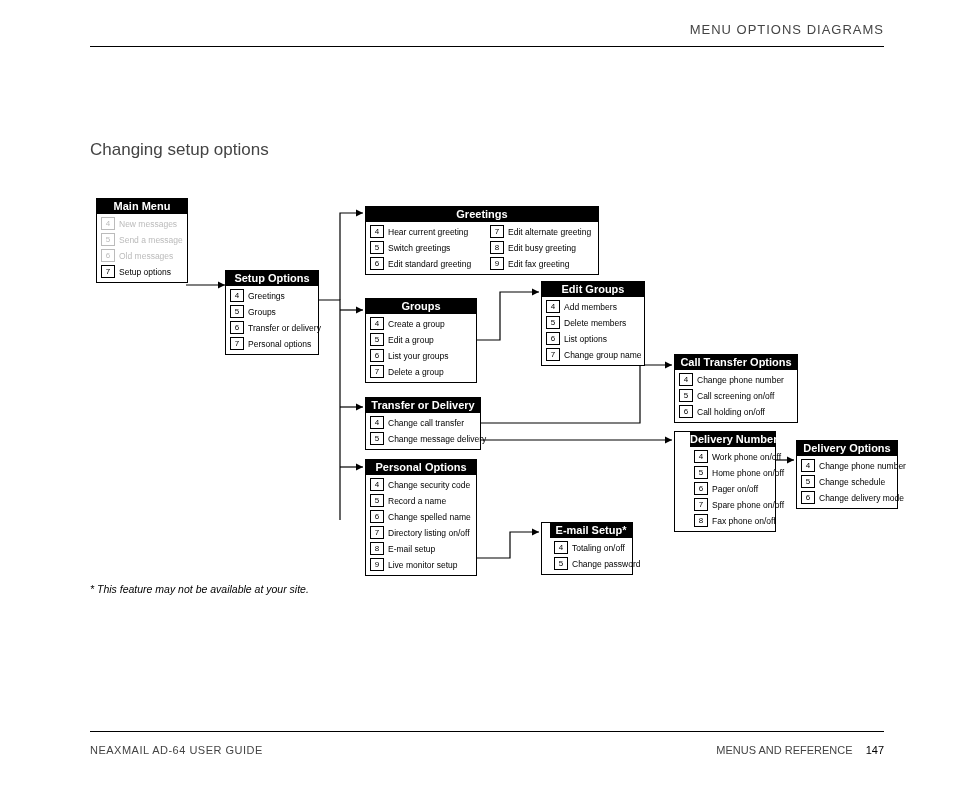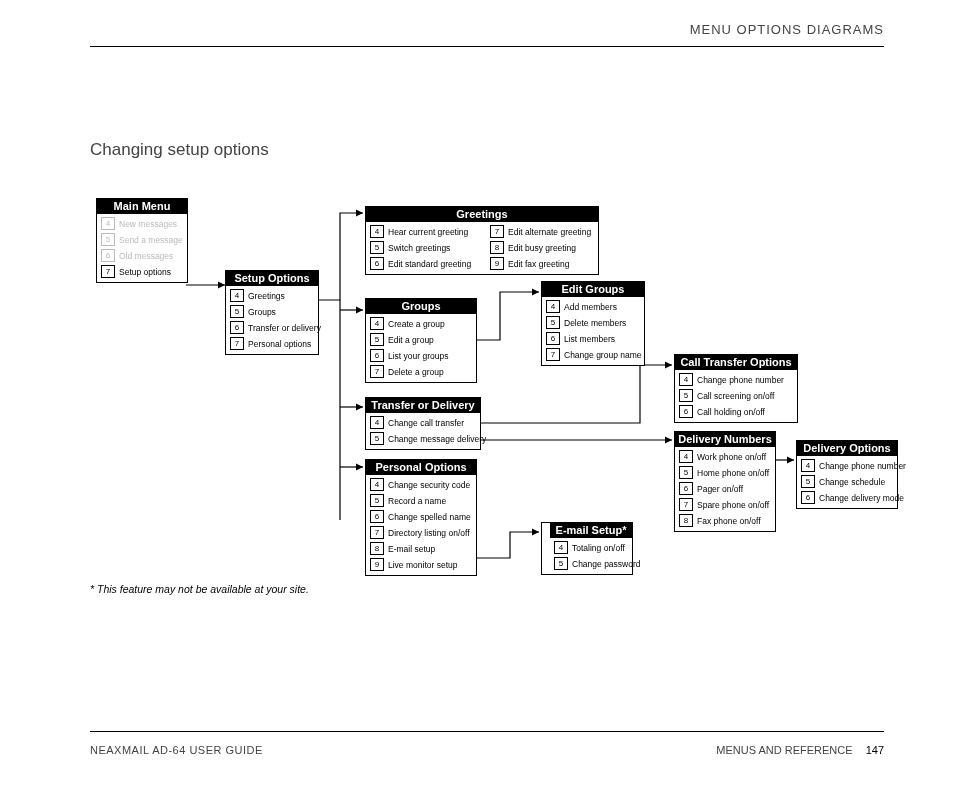--- a/index.html
+++ b/index.html
@@ -278,21 +278,21 @@
           <div class="row">
             <div class="keybox">4</div>
             <div class="row-label">Add members</div>
           </div>
           <div class="row">
             <div class="keybox">5</div>
             <div class="row-label">Delete members</div>
           </div>
           <div class="row">
             <div class="keybox">6</div>
-            <div class="row-label">List members</div>
+            <div class="row-label">List options</div>
           </div>
           <div class="row">
             <div class="keybox">7</div>
             <div class="row-label">Change group name</div>
           </div>
         </div>
     </div>
 
     <div class="box" style="left:365px; top:397px; width:116px;">
       <div class="box-title">Transfer or Delivery</div>
@@ -319,21 +319,21 @@
             <div class="keybox">5</div>
             <div class="row-label">Call screening on/off</div>
           </div>
           <div class="row">
             <div class="keybox">6</div>
             <div class="row-label">Call holding on/off</div>
           </div>
         </div>
     </div>
 
-    <div class="box" style="left:674px; top:431px; width:102px;">
+    <div class="box" style="left:674px; top:431px; width:102px;padding-left:15px;">
       <div class="box-title">Delivery Numbers</div>
       <div class="box-body">
           <div class="row">
             <div class="keybox">4</div>
             <div class="row-label">Work phone on/off</div>
           </div>
           <div class="row">
             <div class="keybox">5</div>
             <div class="row-label">Home phone on/off</div>
           </div>

